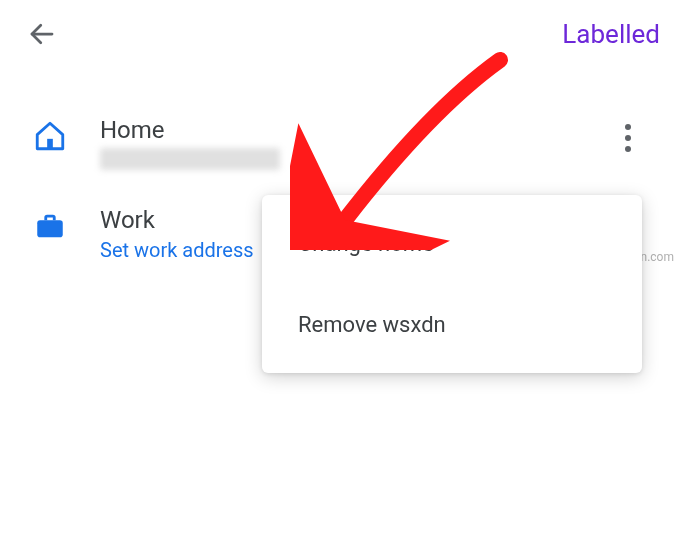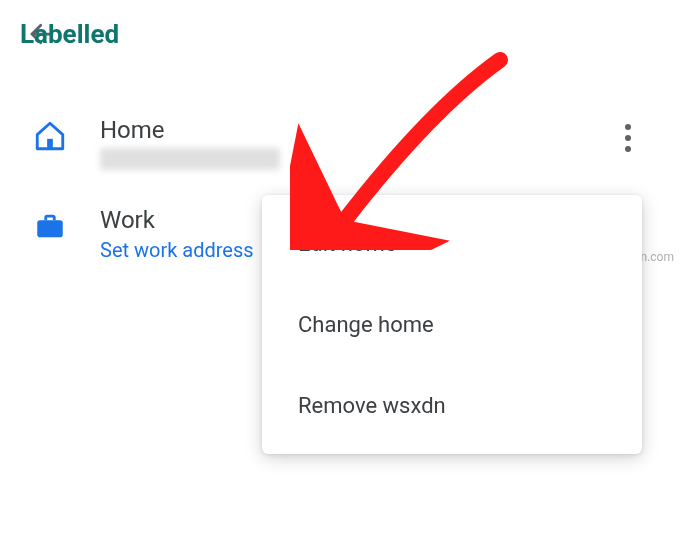--- a/index.html
+++ b/index.html
@@ -22,25 +22,24 @@
     width: 44px;
     height: 44px;
     display: flex;
     align-items: center;
     justify-content: center;
     cursor: pointer;
     color: #5f6368;
   }
   .title {
     flex: 1;
-    text-align: left;
+    text-align: right;
     font-size: 26px;
-    color: #0f766e;
+    color: #6d28d9;
     margin-left: -44px; 
-    font-weight: bold;
   }
   .list {
     padding: 30px 20px 0 20px;
   }
   .row {
     display: flex;
     align-items: flex-start;
     padding: 18px 10px;
     position: relative;
   }
@@ -175,21 +174,20 @@
     </div>
     <div class="row-body">
       <div class="row-title">Work</div>
       <div class="row-sub-link">Set work address</div>
     </div>
   </div>
 
 </div>
 
 <div class="popup">
-  <div class="popup-item">Edit home</div>
   <div class="popup-item">Change home</div>
   <div class="popup-item">Remove wsxdn</div>
 </div>
 
 <svg class="arrow-svg" viewBox="0 0 230 200">
   <defs>
     <marker id="ah" markerWidth="14" markerHeight="14" refX="3" refY="6" orient="auto">
       <path d="M0,0 L12,6 L0,12 L3,6 Z" fill="#ff1a1a"></path>
     </marker>
   </defs>

